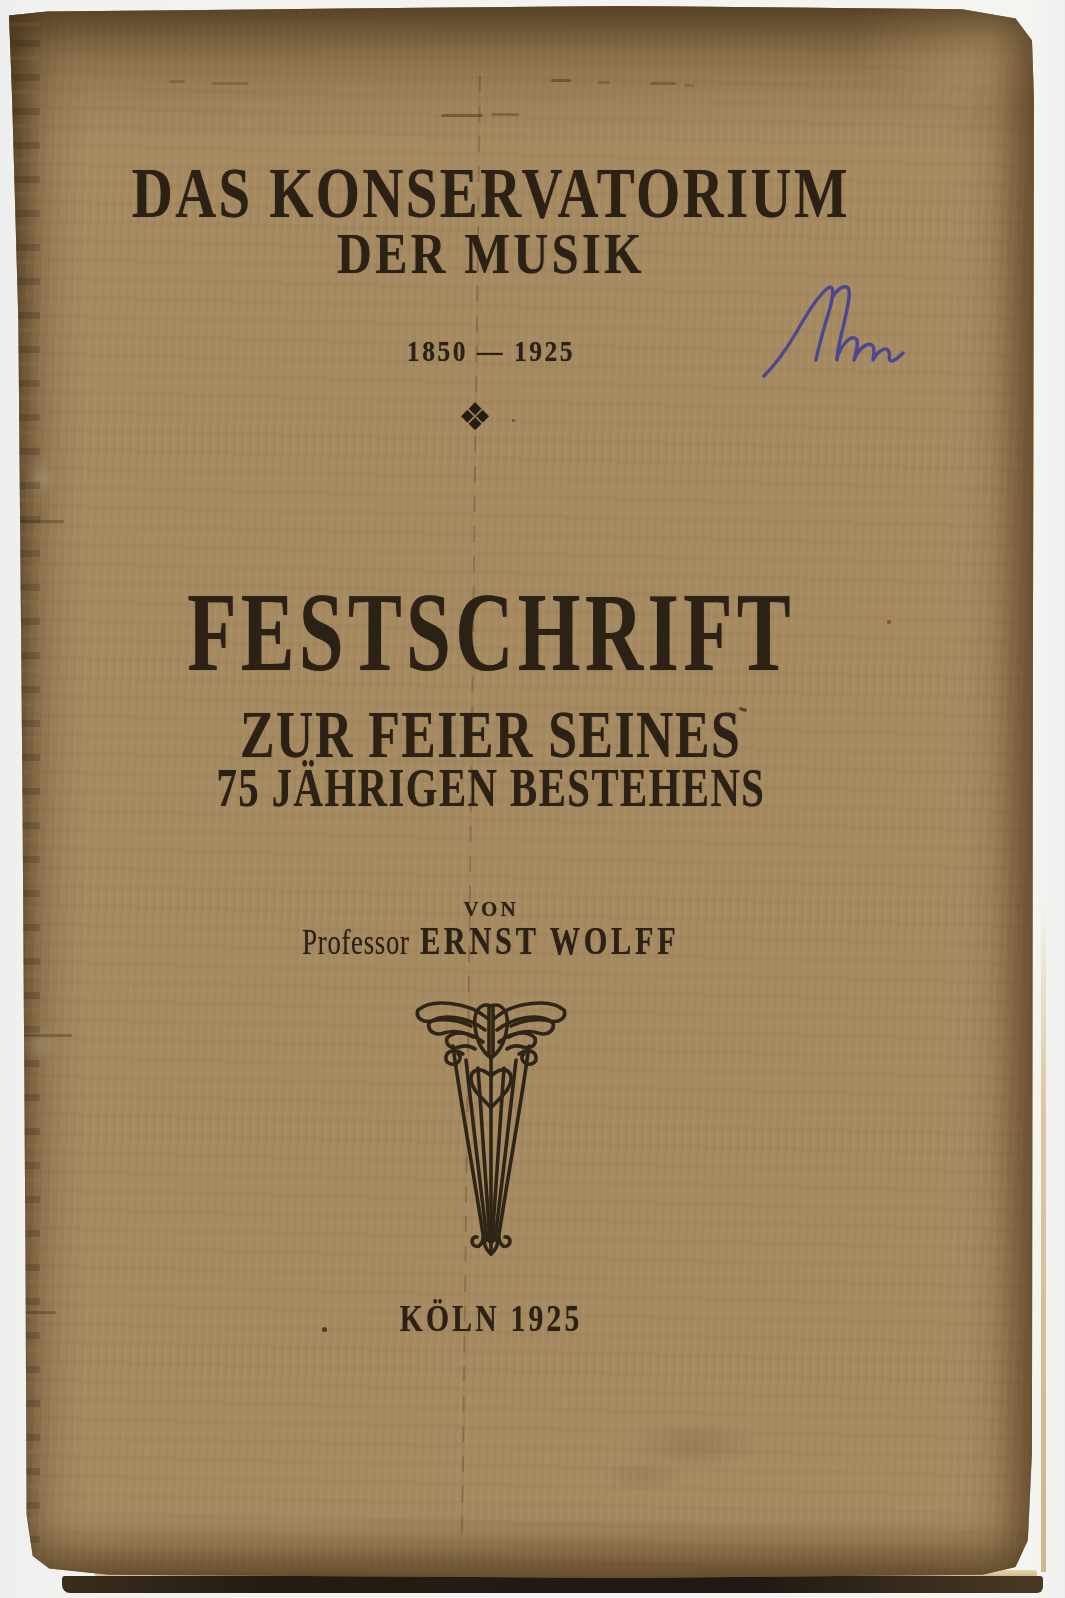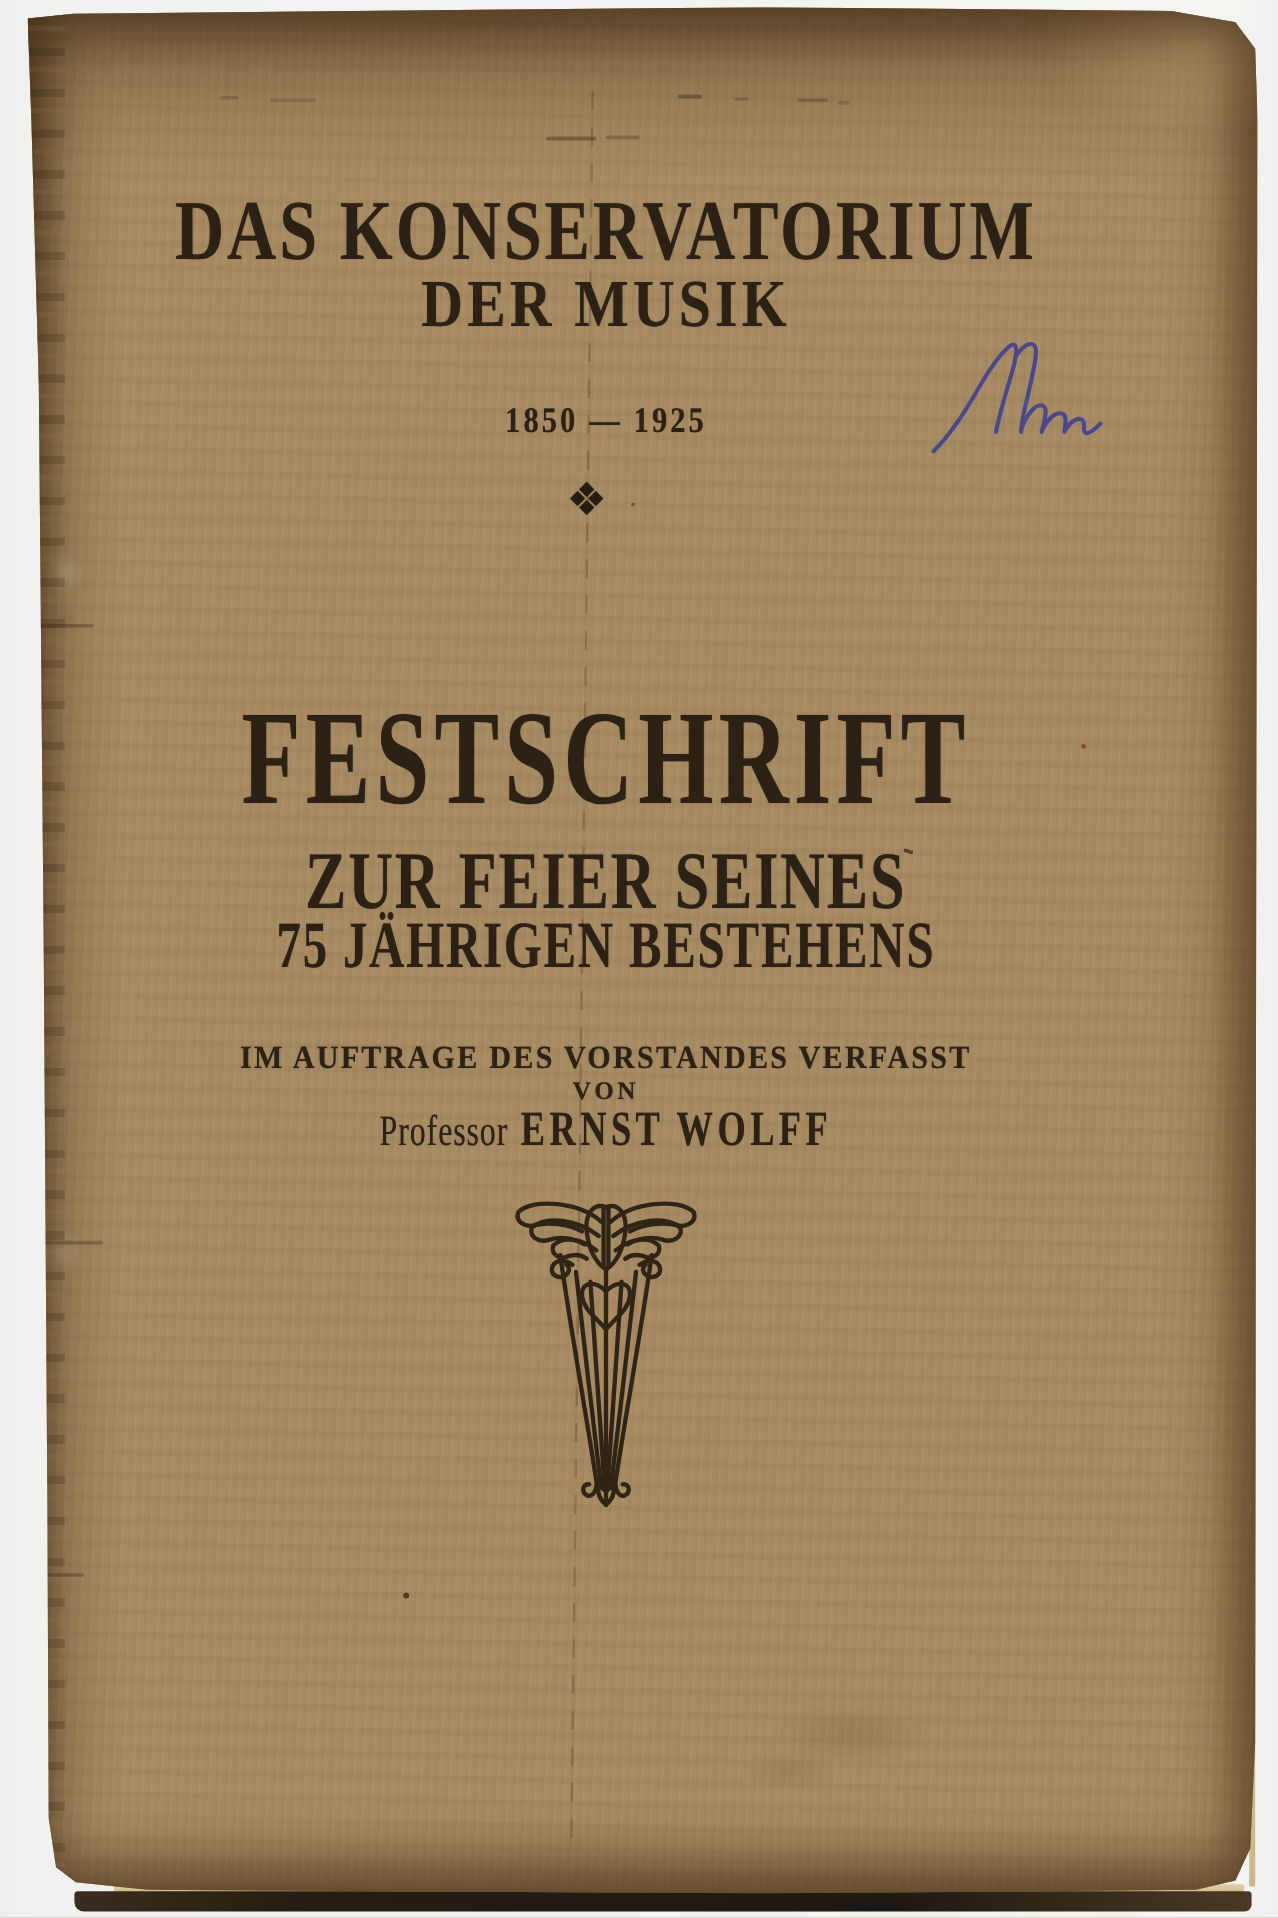--- a/index.html
+++ b/index.html
@@ -8,21 +8,21 @@
          background:linear-gradient(90deg,#eceeed 0,#f1f2f0 3%,#f4f4f1 97%,#eef0ee 100%);}
   
   .bottom-shadow{position:absolute;left:62px;right:22px;top:1576px;height:17px;
       background:linear-gradient(90deg,#3a2d1c,#241d13 20%,#1f1913 70%,#4a3a24);
       border-radius:3px 3px 6px 8px;}
   .page-edge{position:absolute;left:95px;right:28px;top:1570px;height:7px;
       background:linear-gradient(180deg,#e3d3ab,#cdb98d);border-radius:3px;}
   .page-edge-right{position:absolute;left:1041px;top:900px;height:672px;width:5px;
       background:linear-gradient(180deg,rgba(220,203,165,0),#dcc99f 30%,#cbb78c);}
   
-  .cover{position:absolute;left:20px;top:6px;width:1028px;height:1572px;
+  .cover{position:absolute;left:6px;top:6px;width:1028px;height:1572px;
       background:
         radial-gradient(ellipse 200px 110px at 96% 2%, rgba(210,180,130,.45), rgba(210,180,130,0) 70%),
         radial-gradient(circle 24px at 3.2% 30%, rgba(226,212,180,.33), rgba(226,212,180,0) 75%),
         radial-gradient(circle 10px at 3.4% 32.5%, rgba(120,90,55,.25), rgba(120,90,55,0) 80%),
         radial-gradient(circle 26px at 3% 66%, rgba(226,212,180,.28), rgba(226,212,180,0) 75%),
         radial-gradient(ellipse 90px 34px at 67% 91.5%, rgba(75,52,26,.16), rgba(75,52,26,0) 75%),
         radial-gradient(ellipse 55px 22px at 62% 93.5%, rgba(75,52,26,.12), rgba(75,52,26,0) 75%),
         linear-gradient(180deg, rgba(82,58,30,.45) 0, rgba(82,58,30,.22) 3%, rgba(82,58,30,0) 9%),
         linear-gradient(0deg, rgba(82,58,30,.25) 0, rgba(82,58,30,0) 4%),
         linear-gradient(270deg, rgba(100,72,38,.28) 0, rgba(100,72,38,0) 4%),
@@ -118,21 +118,20 @@
     <div class="t l1"><span>DAS KONSERVATORIUM</span></div>
     <div class="t l2"><span>DER MUSIK</span></div>
     <div class="t years"><span>1850 — 1925</span></div>
 
     <div class="t fleuron"><span>❖</span></div>
 
     <div class="t title"><span>FESTSCHRIFT</span></div>
     <div class="t sub1"><span>ZUR FEIER SEINES</span></div>
     <div class="t sub2"><span>75 JÄHRIGEN BESTEHENS</span></div>
 
-    <div class="t by1"><span>IM AUFTRAGE DES VORSTANDES VERFASST</span></div>
     <div class="t by2"><span>VON</span></div>
     <div class="t by3">
       <span>
         <span class="prefix">Professor</span><span class="name">ERNST WOLFF</span>
       </span>
     </div>
 
     <svg class="ornament" viewBox="0 0 160 272" xmlns="http://www.w3.org/2000/svg">
       <g stroke="#261e11" stroke-width="3.6" fill="none" stroke-linecap="round" stroke-linejoin="round" opacity="0.93">
 
@@ -175,15 +174,16 @@
         <path d="M76,28 C80,20 88,14 92,18 C96,22 90,44 86,62 C83,74 81,84 81,90"></path>
         <path d="M81,88 C85,76 93,66 99,68 C104,70 100,82 98,90 C102,80 110,72 116,75 C120,78 117,86 117,90 C121,82 128,77 132,80 C135,83 132,88 134,90 C136,93 142,88 147,83"></path>
       </g>
     </svg>
 
     <div class="speck sp-koln"></div>
     <div class="speck sp-red"></div>
     <div class="speck sp-sub"></div>
     <div class="speck sp-fleu"></div>
 
+    <div class="t imprint"><span>KÖLN 1925</span></div>
 
   </div>
 </div>
 
 </body></html>

